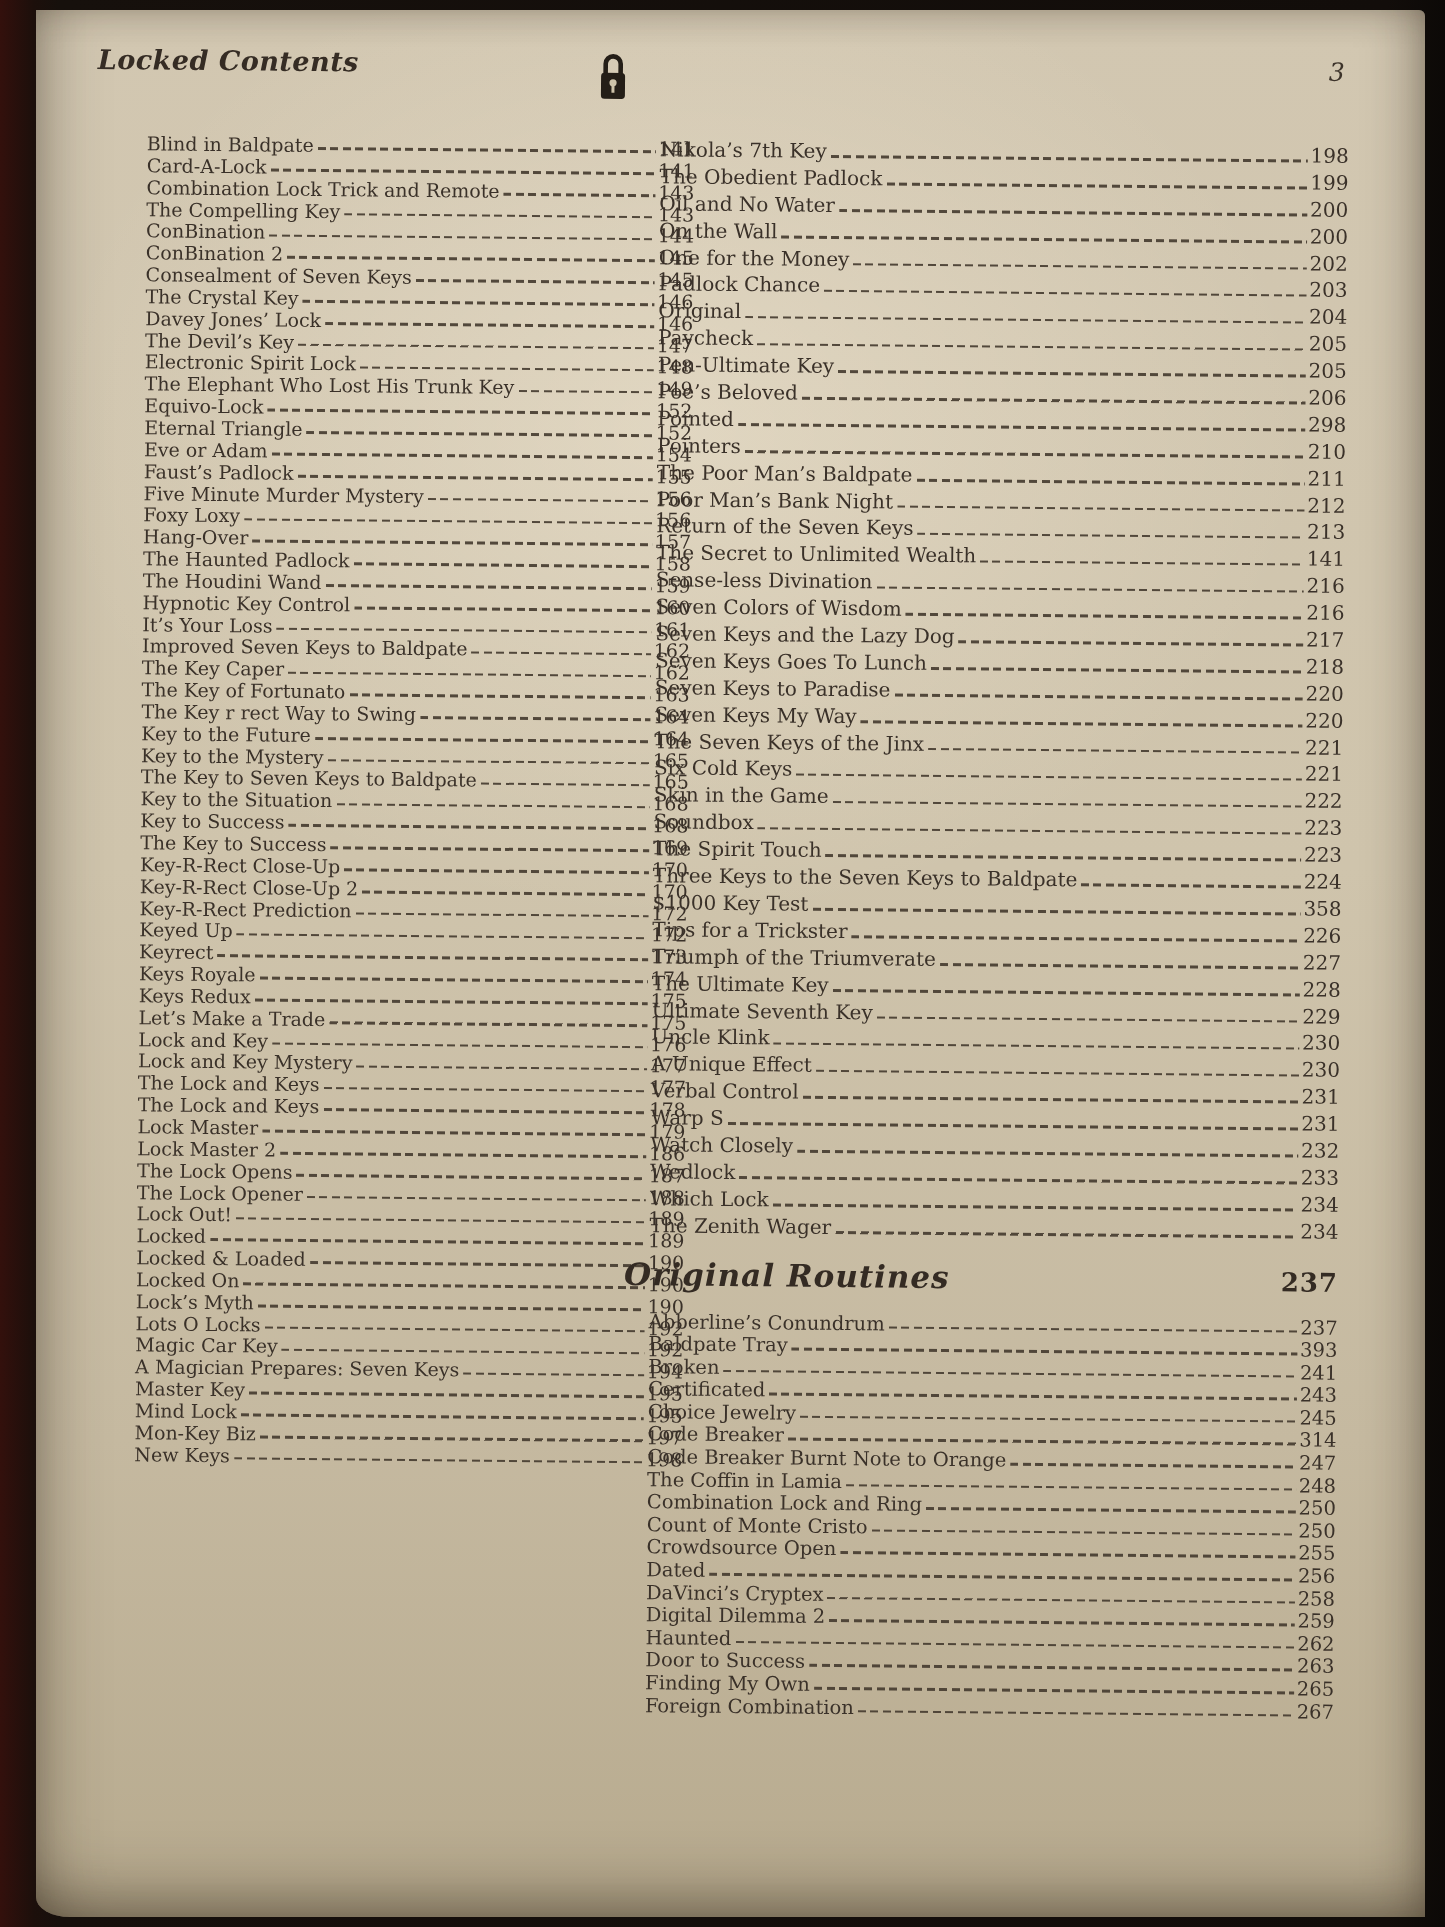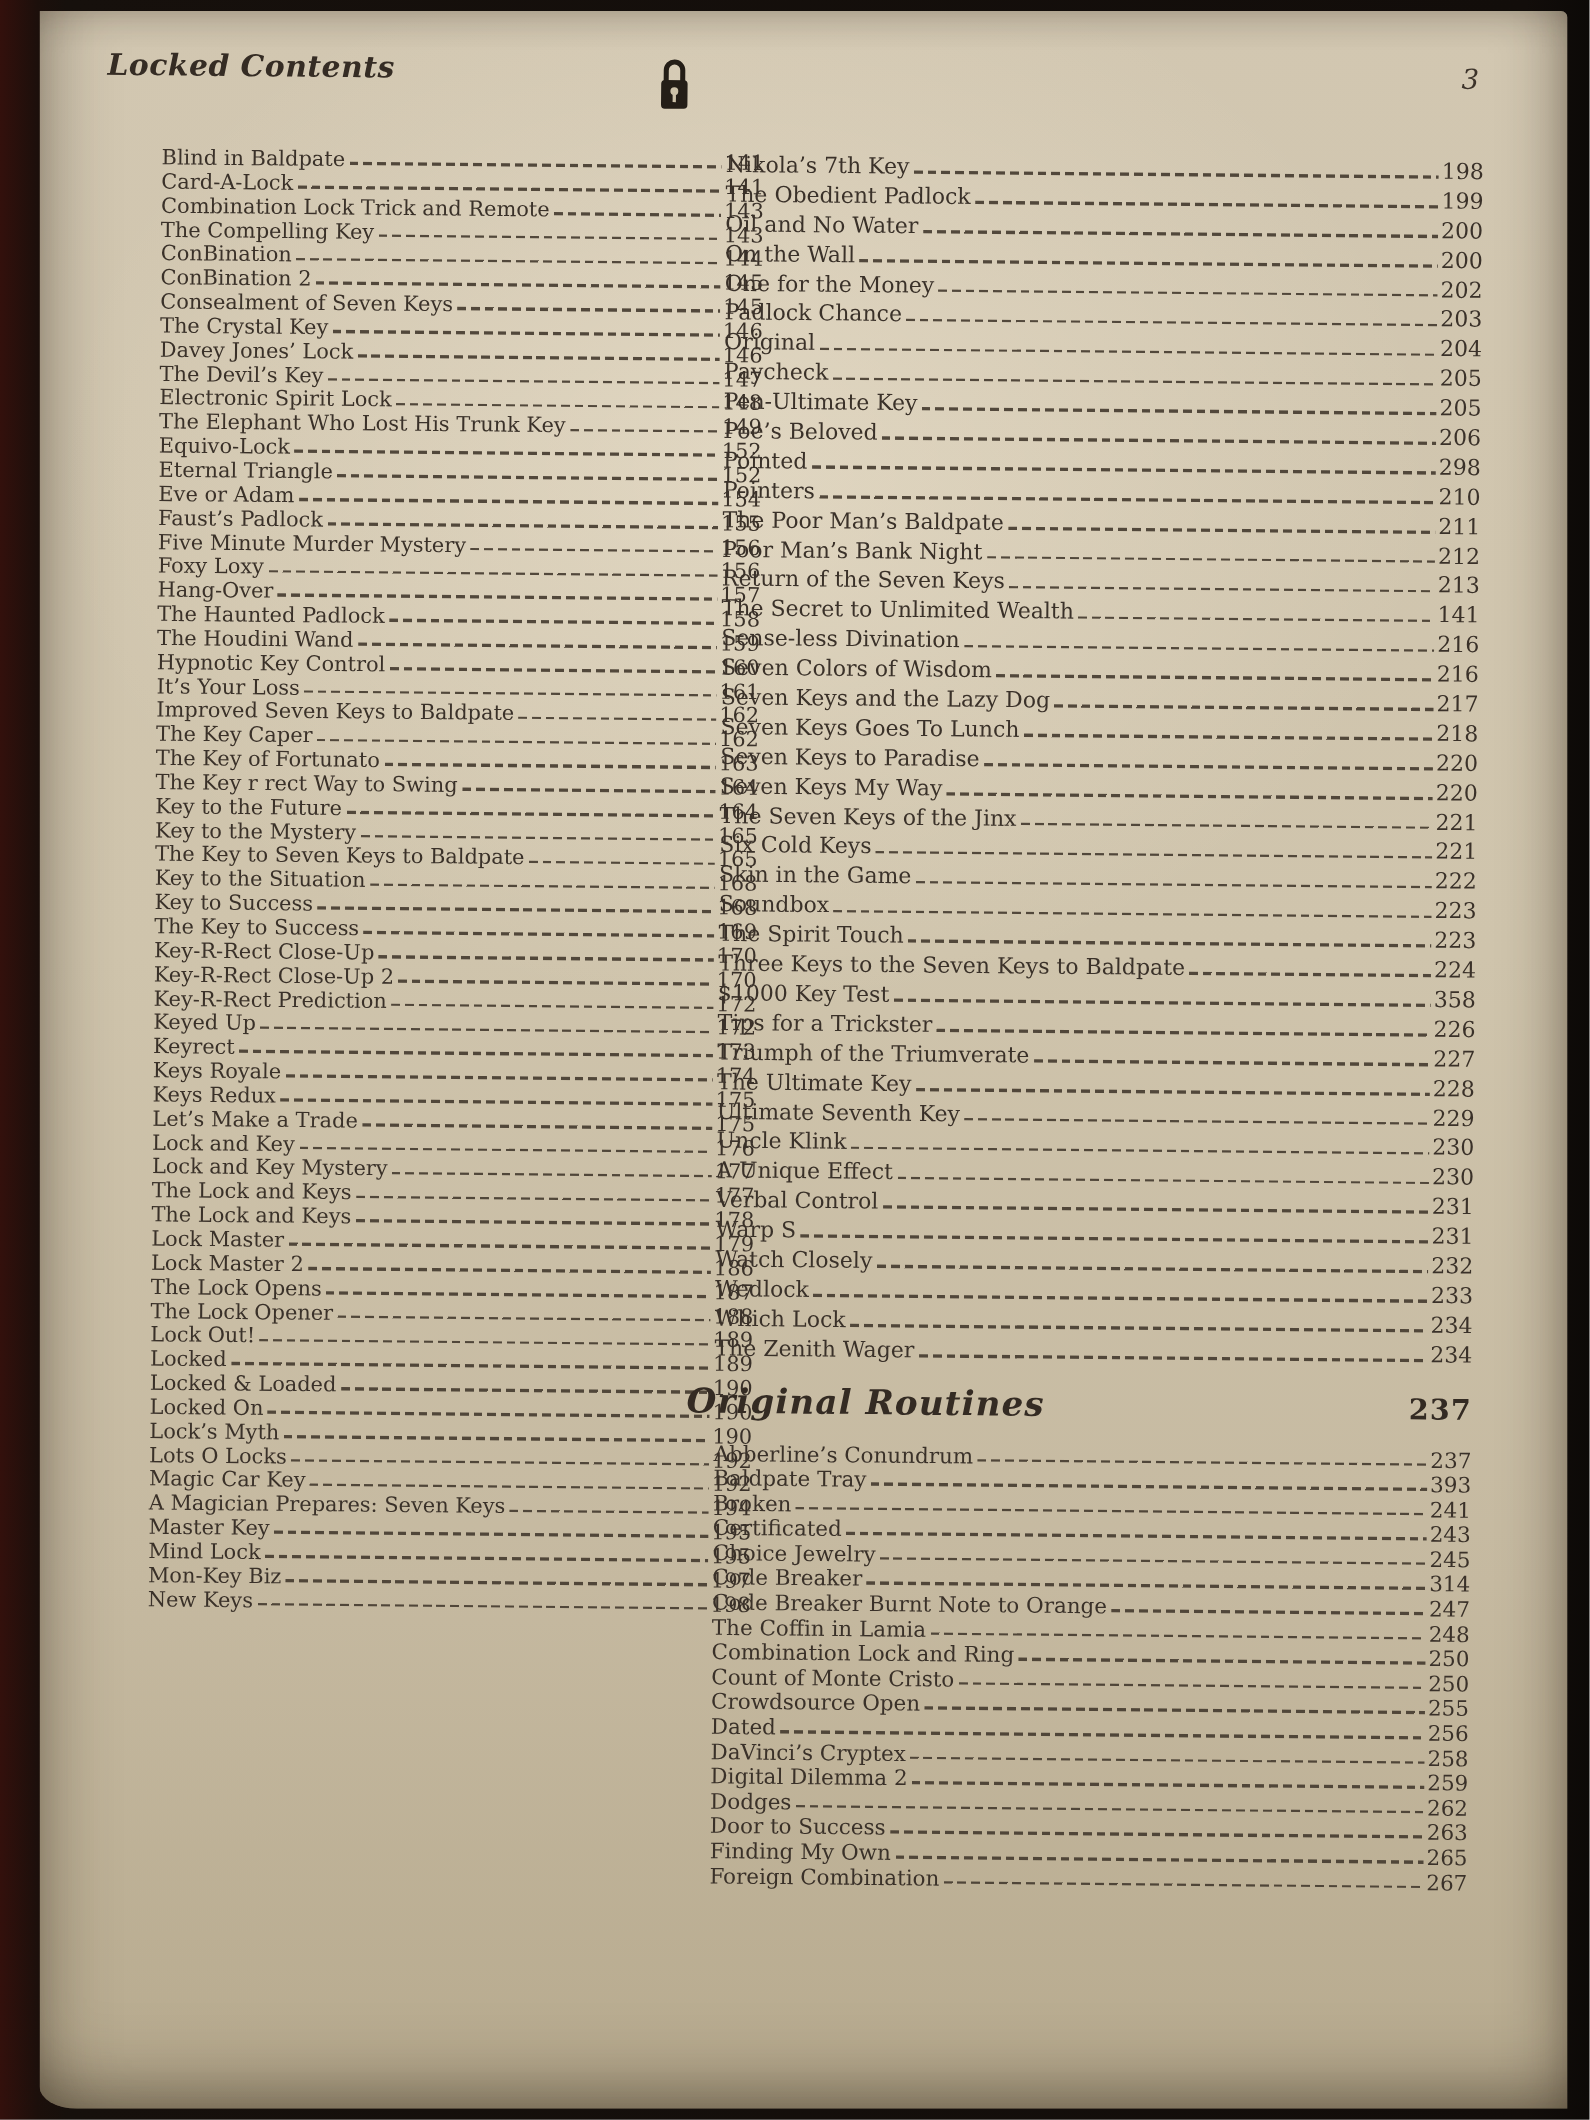--- a/index.html
+++ b/index.html
@@ -808,21 +808,21 @@
             <span class="p">258</span>
           </div>
 
           <div class="row">
             <span class="t">Digital Dilemma 2</span>
             <span class="leader"></span>
             <span class="p">259</span>
           </div>
 
           <div class="row">
-            <span class="t">Dodges</span>
+            <span class="t">Haunted</span>
             <span class="leader"></span>
             <span class="p">262</span>
           </div>
 
           <div class="row">
             <span class="t">Door to Success</span>
             <span class="leader"></span>
             <span class="p">263</span>
           </div>
 

